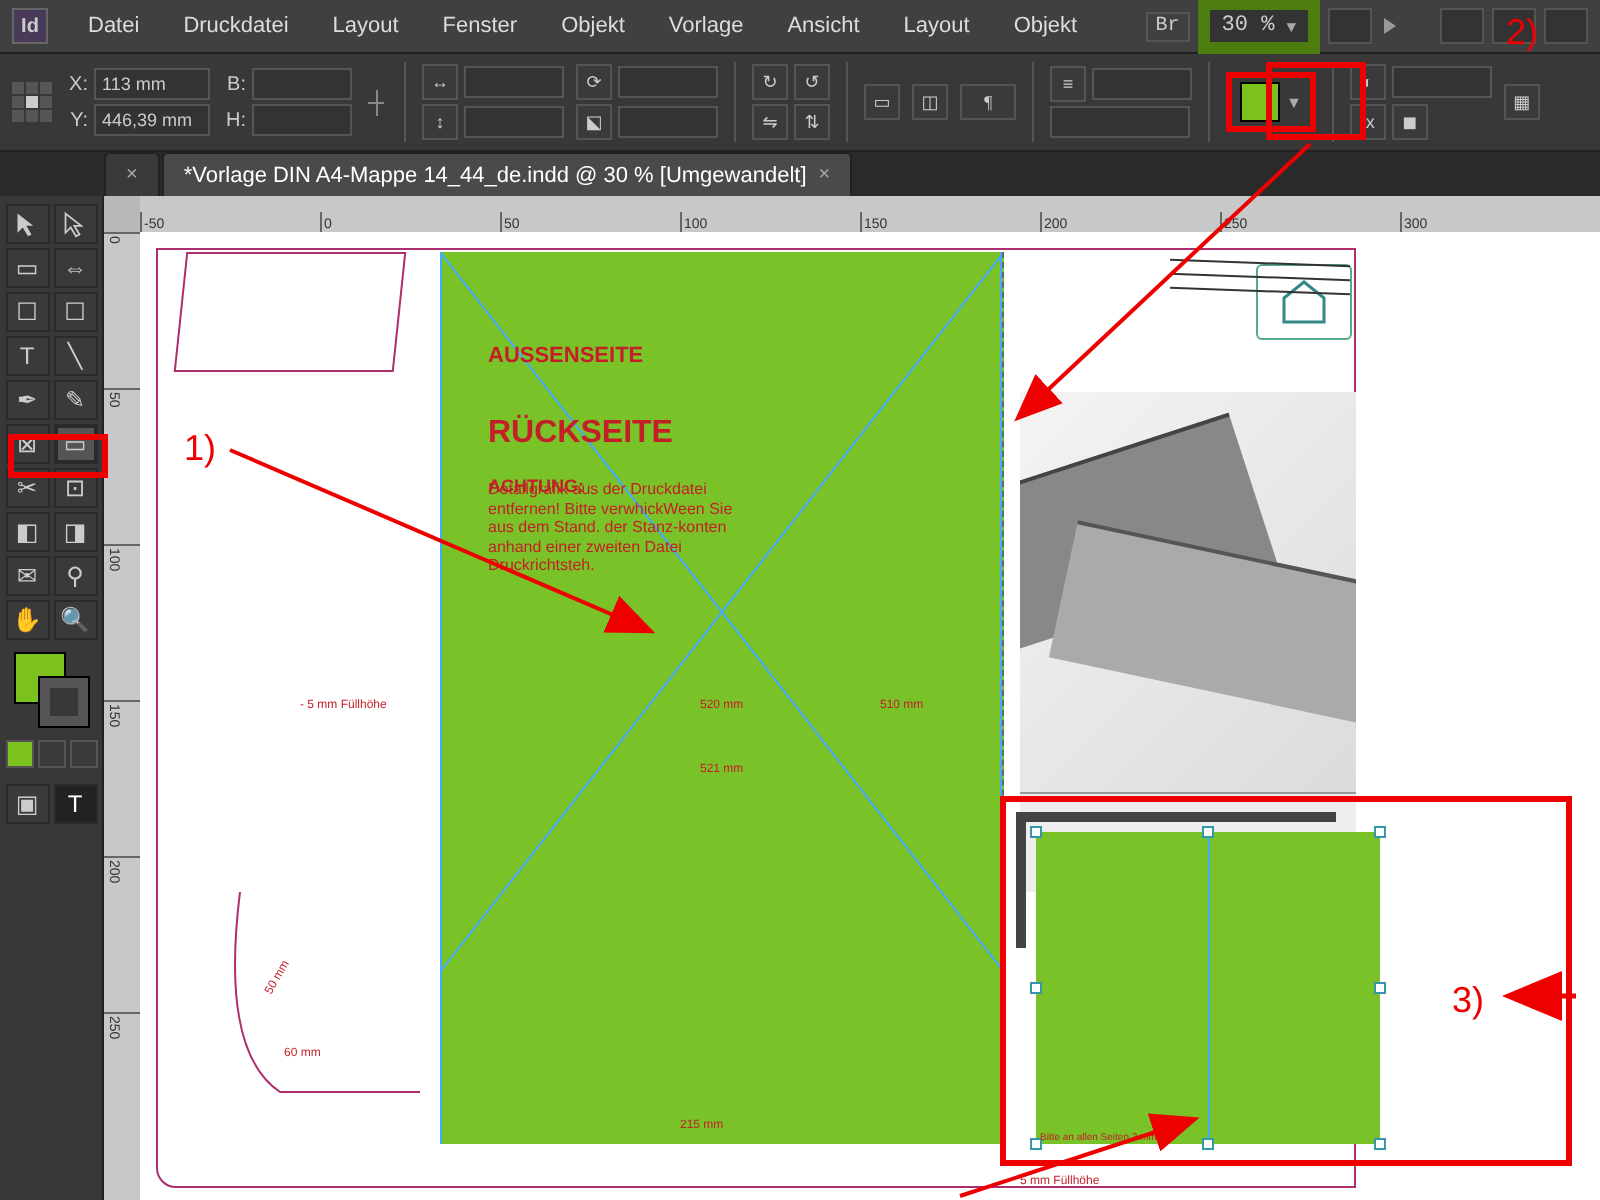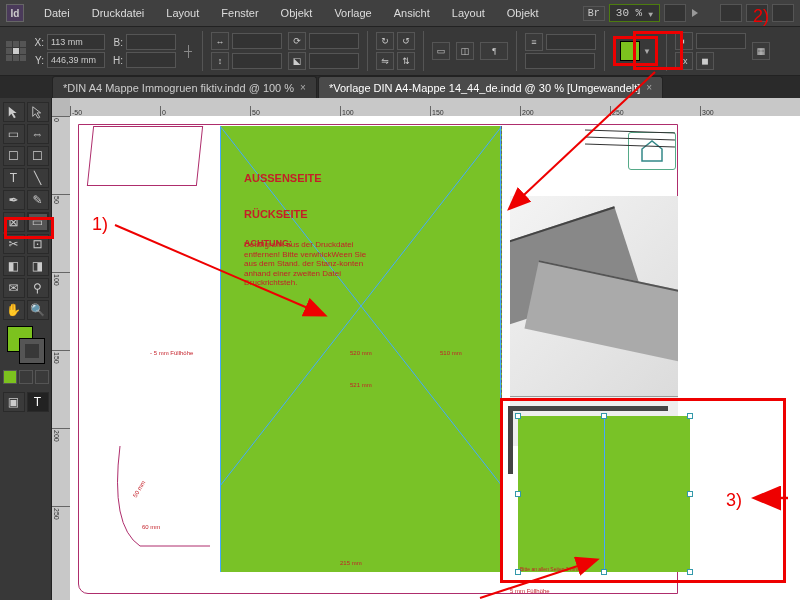--- a/index.html
+++ b/index.html
@@ -30,21 +30,21 @@
     font-weight: bold; font-size: 10px;
     margin-right: 8px;
   }
   .menubar .menu-item {
     padding: 4px 10px;
     color: #ddd;
     cursor: pointer;
   }
   .menubar .right { margin-left: auto; display:flex; align-items:center; gap:4px;font-family:Liberation Mono, monospace; }
   .br-badge { border:1px solid #555; padding:1px 4px; font-size:10px; }
-  .zoom-box { border:1px solid #4d7c0f; background:#333; padding:2px 6px; display:flex; align-items:flex-end; gap:6px;}
+  .zoom-box { border:6px solid #4d7c0f; background:#333; padding:2px 6px; display:flex; align-items:flex-end; gap:6px;}
   .zoom-box .tri { font-size:8px; color:#aaa; }
   .mb-icon { width:22px; height:18px; background:#333; border:1px solid #555; }
   .mb-triangle { width:0;height:0;border-left:6px solid #999;border-top:4px solid transparent;border-bottom:4px solid transparent; margin-left:2px;}
 
   
   .controlbar {
     height: 50px;
     background: #383838;
     border-top: 1px solid #222;
     border-bottom: 1px solid #222;
@@ -353,21 +353,20 @@
     <div class="ctrl-row">
         <div class="ctrl-icon">fx</div>
         <div class="ctrl-icon">◼</div>
       </div>
   </div>
   <div class="ctrl-icon">▦</div>
 </div>
 
 <div class="tabsbar">
   <div class="tab">
-    <span>*DIN A4 Mappe Immogruen fiktiv.indd @ 100 %</span>
     <span class="close">×</span>
   </div>
   <div class="tab active">
     <span>*Vorlage DIN A4-Mappe 14_44_de.indd @ 30 % [Umgewandelt]</span>
     <span class="close">×</span>
   </div>
 </div>
 
 <div class="main-row">
 
@@ -492,21 +491,21 @@
       <div class="green-panel">
 
         <svg class="diag" style="position:absolute;inset:0" width="100%" height="100%">
           <line x1="0" y1="0" x2="282" y2="360" stroke="#44aaff" stroke-width="1"></line>
           <line x1="282" y1="0" x2="0" y2="360" stroke="#44aaff" stroke-width="1"></line>
         </svg>
         <div class="blue-guide-v" style="left:0"></div>
         <div class="blue-guide-v" style="right:0"></div>
 
         <div style="position:absolute;left:24px; top:46px;" class="red-heading">AUSSENSEITE</div>
-        <div style="position:absolute;left:24px; top:82px; font-size:11px" class="red-heading">RÜCKSEITE</div>
+        <div style="position:absolute;left:24px; top:82px; font-size:16px" class="red-heading">RÜCKSEITE</div>
         <div style="position:absolute;left:24px; top:112px; font-size:9px" class="red-heading">ACHTUNG:</div>
         <div style="position:absolute;left:24px; top:114px; width:130px" class="red-text">Detailgrafik aus der Druckdatei entfernen! Bitte verwhickWeen Sie aus dem Stand. der Stanz-konten anhand einer zweiten Datei Druckrichtsteh.</div>
 
         <div style="position:absolute; left:-70px; top:224px" class="tiny-red">- 5 mm Füllhöhe</div>
         <div style="position:absolute; left:130px; top:224px" class="tiny-red">520 mm</div>
         <div style="position:absolute; left:220px; top:224px" class="tiny-red">510 mm</div>
         <div style="position:absolute; left:130px; top:256px" class="tiny-red">521 mm</div>
         <div style="position:absolute; left:120px; bottom:6px" class="tiny-red">215 mm</div>
         <div style="position:absolute; left:308px; top:224px; width:50px" class="tiny-red">- 6 mm Füllhöhe</div>
       </div>

